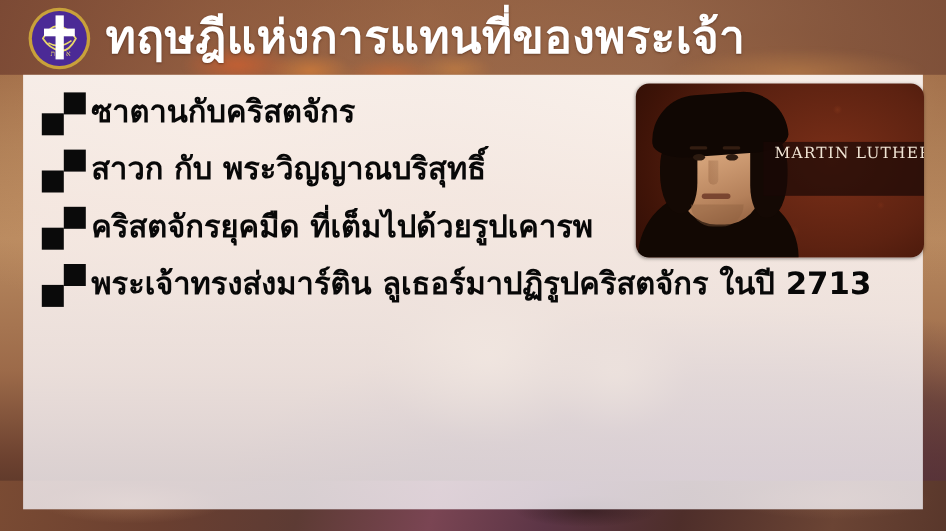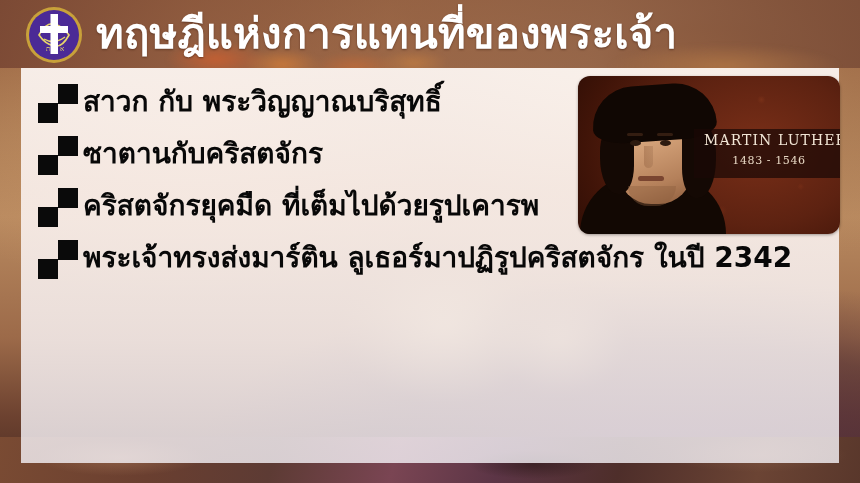--- a/index.html
+++ b/index.html
@@ -355,45 +355,45 @@
 
   <div class="content-panel"></div>
 
   <div class="bullet-list">
 
     <div class="bullet-row">
       <span class="bullet-mark">
         <span class="sq-a"></span>
           <span class="sq-b"></span>
       </span>
-      <span class="bullet-text">สาวก กับ พระวิญญาณบริสุทธิ์</span>
+      <span class="bullet-text">ซาตานกับคริสตจักร</span>
     </div>
 
     <div class="bullet-row">
       <span class="bullet-mark">
         <span class="sq-a"></span>
           <span class="sq-b"></span>
       </span>
-      <span class="bullet-text">ซาตานกับคริสตจักร</span>
+      <span class="bullet-text">สาวก กับ พระวิญญาณบริสุทธิ์</span>
     </div>
 
     <div class="bullet-row">
       <span class="bullet-mark">
         <span class="sq-a"></span>
           <span class="sq-b"></span>
       </span>
       <span class="bullet-text">คริสตจักรยุคมืด ที่เต็มไปด้วยรูปเคารพ</span>
     </div>
 
     <div class="bullet-row">
       <span class="bullet-mark">
         <span class="sq-a"></span>
           <span class="sq-b"></span>
       </span>
-      <span class="bullet-text">พระเจ้าทรงส่งมาร์ติน ลูเธอร์มาปฏิรูปคริสตจักร ในปี 2342</span>
+      <span class="bullet-text">พระเจ้าทรงส่งมาร์ติน ลูเธอร์มาปฏิรูปคริสตจักร ในปี 2713</span>
     </div>
 
   </div>
 
   <div class="luther-card">
     <div class="luther-texture"></div>
     <div class="luther-portrait">
       <div class="lp-shoulders"></div>
       <div class="lp-face"></div>
       <div class="lp-hair-l"></div>
@@ -402,16 +402,15 @@
       <div class="lp-brow-l"></div>
       <div class="lp-brow-r"></div>
       <div class="lp-eye-l"></div>
       <div class="lp-eye-r"></div>
       <div class="lp-nose"></div>
       <div class="lp-mouth"></div>
       <div class="lp-chin"></div>
     </div>
     <div class="luther-plate"></div>
     <div class="luther-name">MARTIN LUTHER</div>
-    <div class="luther-dates">1483 - 1546</div>
   </div>
 
 </div>
 
 </body></html>

